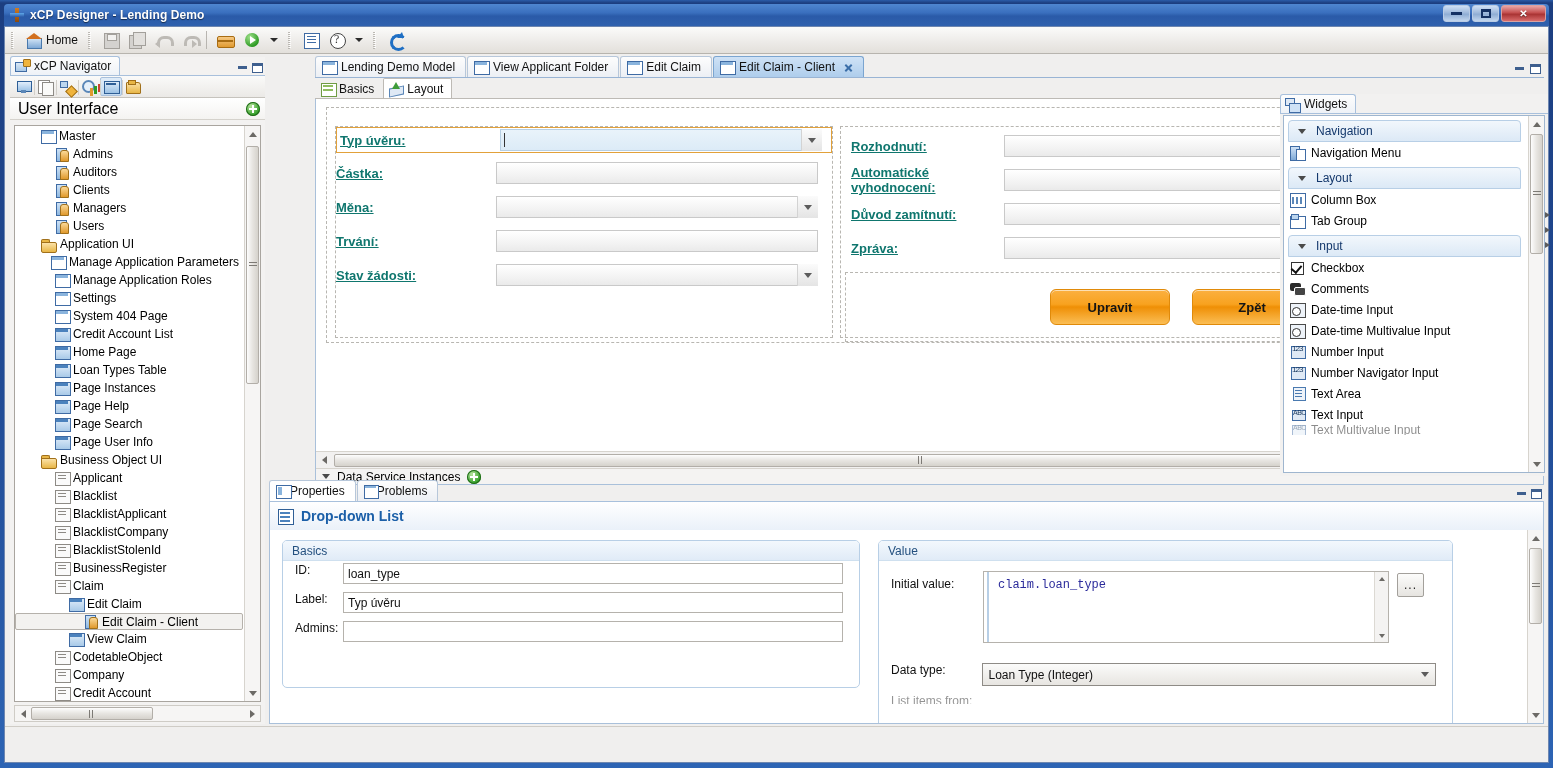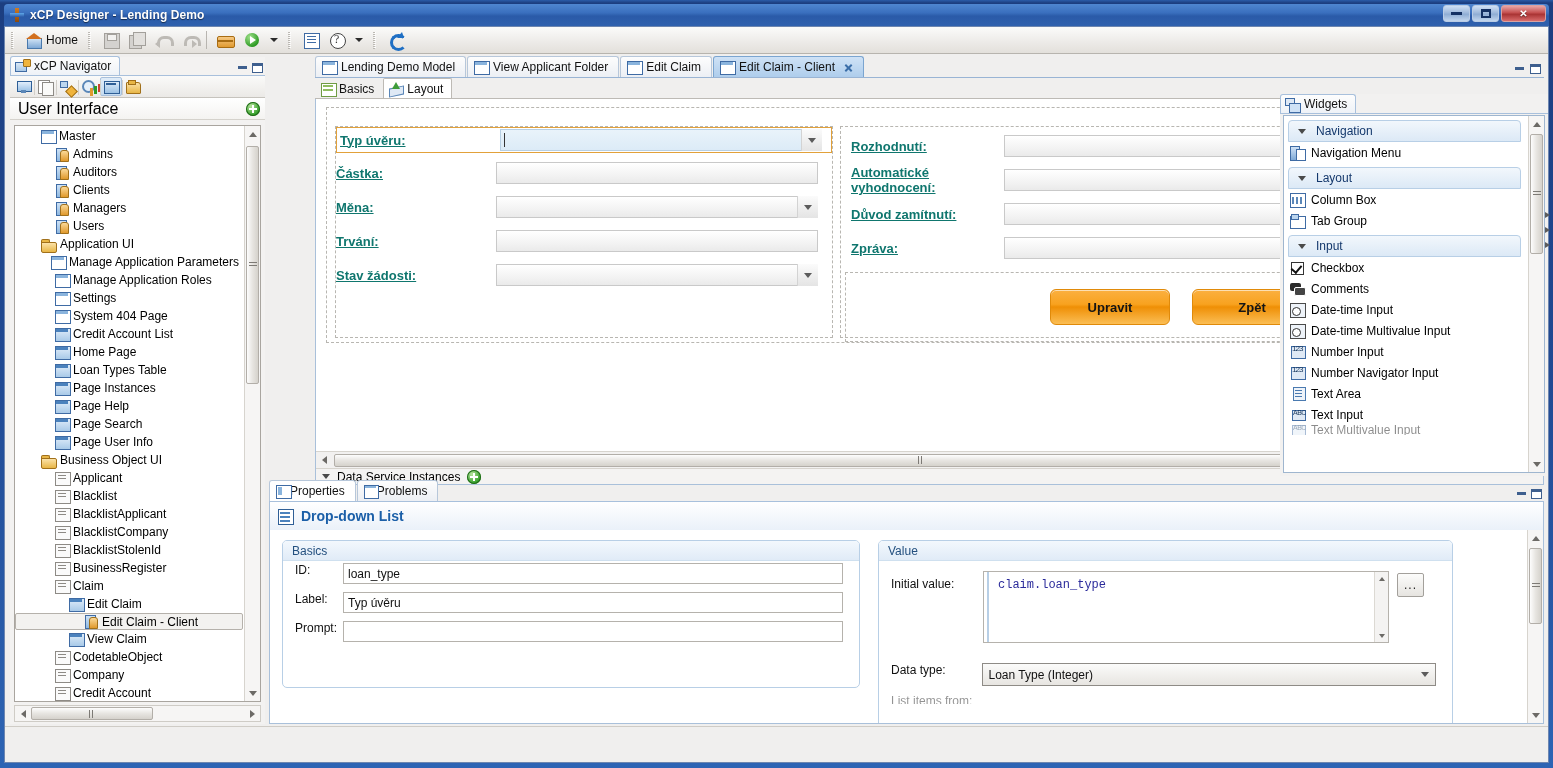--- a/index.html
+++ b/index.html
@@ -1029,21 +1029,21 @@
                   <div id="basics-fields">
                       <div class="prow">
                         <span class="prlab" style="width: 48px;">ID:</span>
                         <div class="ptext" style="width: 500px;">loan_type</div>
                       </div>
                       <div class="prow">
                         <span class="prlab" style="width: 48px;">Label:</span>
                         <div class="ptext" style="width: 500px;">Typ úvěru</div>
                       </div>
                       <div class="prow">
-                        <span class="prlab" style="width: 48px;">Prompt:</span>
+                        <span class="prlab" style="width: 48px;">Admins:</span>
                         <div class="ptext" style="width: 500px;"></div>
                       </div>
                     </div>
                 </div>
 
                 <div class="grp" style="width:575px;height:190px;padding-right:16px;">
                   <div class="grp-h">
                     <span>Value</span>
                   </div>
                   <div class="prow" style="align-items:flex-start;margin-top:8px;">

